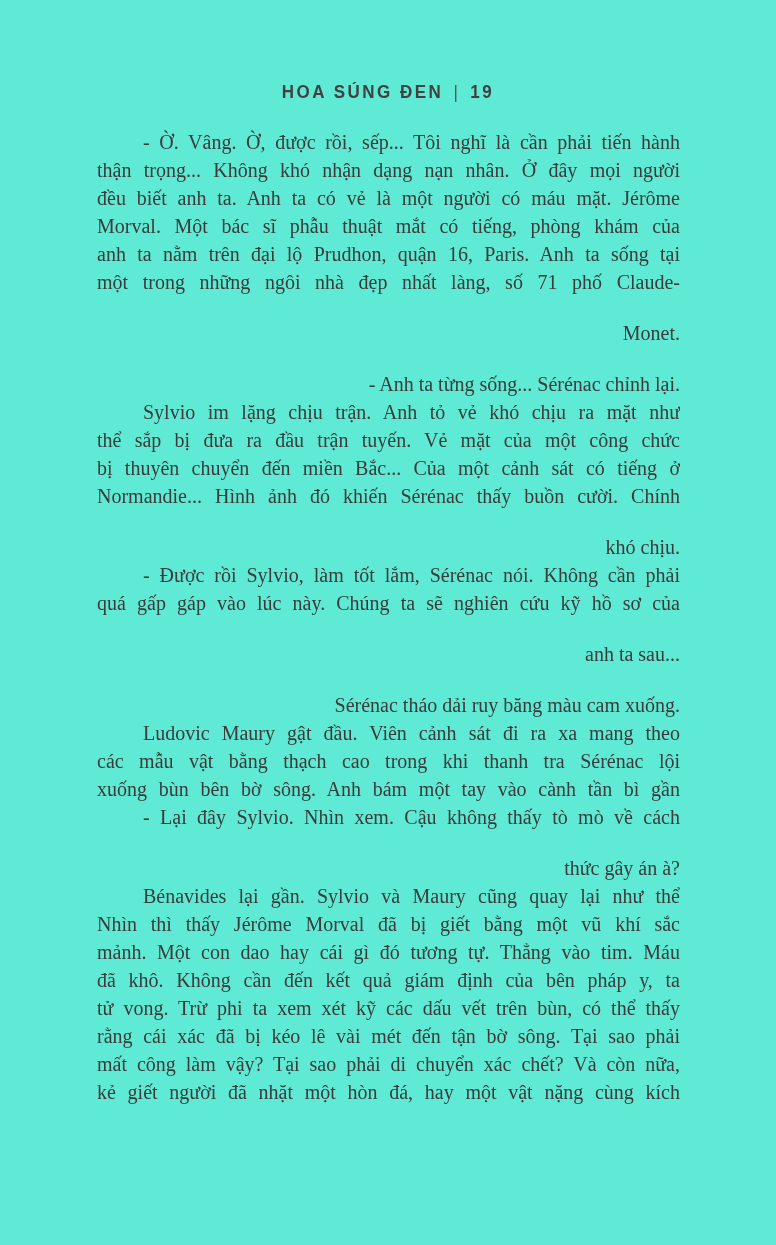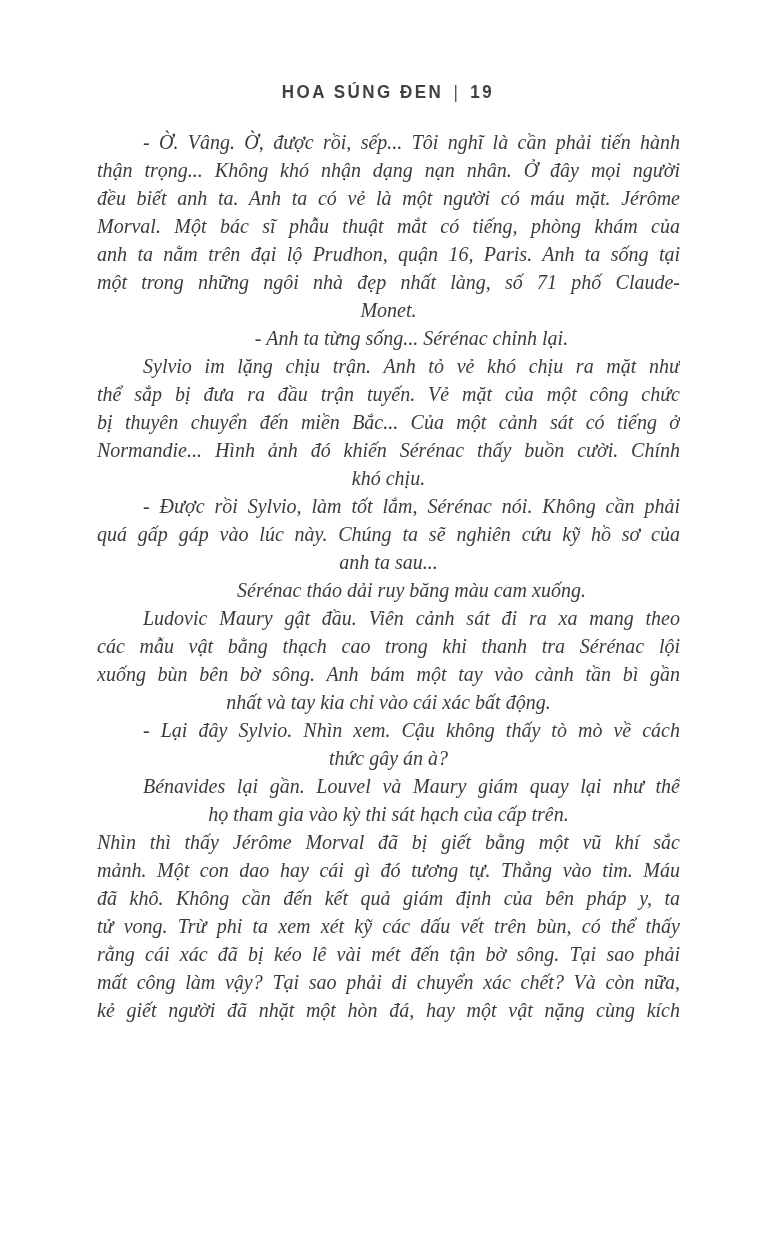--- a/index.html
+++ b/index.html
@@ -5,21 +5,21 @@
   html, body {
     margin: 0;
     padding: 0;
     background: #e8e8e8;
   }
   .page {
     position: relative;
     width: 776px;
     height: 1245px;
     margin: 0 auto;
-    background: #ffffff;
+    background: #5eead4;
     overflow: hidden;
     font-family: "Liberation Serif", "DejaVu Serif", serif;
     color: #3b3b3b;
   }
   .running-header {
     padding-top: 76px;
     text-align: center;
     font-family: "Liberation Sans", "DejaVu Sans", sans-serif;
     font-size: 17px;
     font-weight: 600;
@@ -32,32 +32,33 @@
     display: inline-block;
     margin: 0 10px;
     font-weight: 400;
     color: #555;
   }
   .text-block {
     margin: 32px 96px 0 97px; 
     font-size: 20px;
     line-height: 28px;
   }
-  .para { margin: 0; padding: 0; font-style: italic; }
+  .para { margin: 0; padding: 0; }
   .line {
     height: 28px;
     overflow: hidden;
     white-space: normal;
   }
   .line.jline {
     text-align: justify;
     text-align-last: justify;
   }
   .line.lline {
-    text-align: center;
+    text-align: right;
+    margin-top: 23px;
   }
   .line.first {
     text-indent: 46px;
   }
 </style>
 </head>
 <body>
 
 <div class="page">
 
@@ -90,29 +91,27 @@
         <div class="line jline">quá gấp gáp vào lúc này. Chúng ta sẽ nghiên cứu kỹ hồ sơ của</div>
         <div class="line lline">anh ta sau...</div>
       </div>
       <div class="para">
         <div class="line lline first">Sérénac tháo dải ruy băng màu cam xuống.</div>
       </div>
       <div class="para">
         <div class="line jline first">Ludovic Maury gật đầu. Viên cảnh sát đi ra xa mang theo</div>
         <div class="line jline">các mẫu vật bằng thạch cao trong khi thanh tra Sérénac lội</div>
         <div class="line jline">xuống bùn bên bờ sông. Anh bám một tay vào cành tần bì gần</div>
-        <div class="line lline">nhất và tay kia chỉ vào cái xác bất động.</div>
       </div>
       <div class="para">
         <div class="line jline first">- Lại đây Sylvio. Nhìn xem. Cậu không thấy tò mò về cách</div>
         <div class="line lline">thức gây án à?</div>
       </div>
       <div class="para">
-        <div class="line jline first">Bénavides lại gần. Louvel và Maury giám quay lại như thể</div>
-        <div class="line lline">họ tham gia vào kỳ thi sát hạch của cấp trên.</div>
+        <div class="line jline first">Bénavides lại gần. Sylvio và Maury cũng quay lại như thể</div>
       </div>
       <div class="para">
         <div class="line jline">Nhìn thì thấy Jérôme Morval đã bị giết bằng một vũ khí sắc</div>
         <div class="line jline">mảnh. Một con dao hay cái gì đó tương tự. Thẳng vào tim. Máu</div>
         <div class="line jline">đã khô. Không cần đến kết quả giám định của bên pháp y, ta</div>
         <div class="line jline">tử vong. Trừ phi ta xem xét kỹ các dấu vết trên bùn, có thể thấy</div>
         <div class="line jline">rằng cái xác đã bị kéo lê vài mét đến tận bờ sông. Tại sao phải</div>
         <div class="line jline">mất công làm vậy? Tại sao phải di chuyển xác chết? Và còn nữa,</div>
         <div class="line jline">kẻ giết người đã nhặt một hòn đá, hay một vật nặng cùng kích</div>
       </div>

